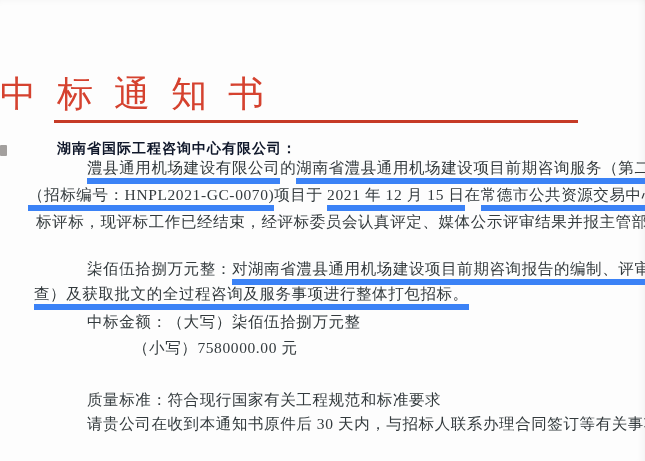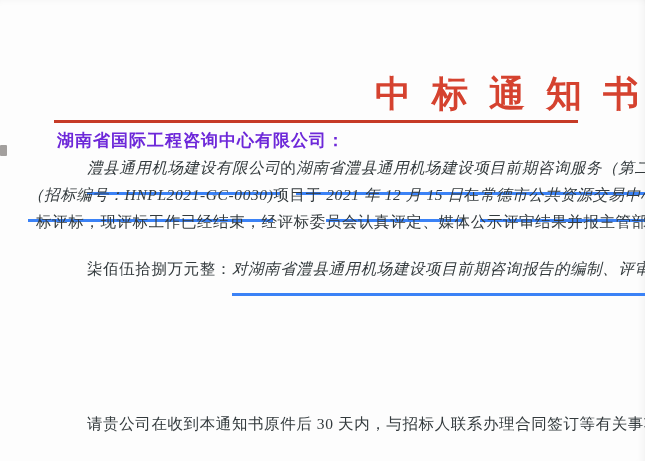--- a/index.html
+++ b/index.html
@@ -9,42 +9,41 @@
     font-family:"Liberation Serif","DejaVu Serif",serif;
   }
   .page{
     position:relative;width:645px;height:461px;
     background:#fdfdfd;
     box-shadow:inset -8px 0 10px -8px rgba(0,0,0,0.07), inset 0 6px 8px -7px rgba(0,0,0,0.05);
     color:#333a3d;
   }
   .title{
     position:absolute;top:70px;left:0;right:0;
-    text-align:right;
+    text-align:left;
     color:#d5422f;
-    font-size:36px;font-weight:bold;
+    font-size:36px;font-weight:normal;
     letter-spacing:6px;
     white-space:nowrap;
   }
   .rule{
     position:absolute;top:120px;left:54px;width:524px;height:3px;
     background:#c63b27;
   }
   .ln{
     position:absolute;white-space:nowrap;
     font-size:15.5px;letter-spacing:0.6px;
     color:#333a3d;
   }
   .addressee{
-    font-size:17px;font-weight:bold;color:#6d28d9;letter-spacing:1px;
+    font-size:14px;font-weight:bold;color:#0f172a;letter-spacing:1px;margin-top:11px;
   }
   .u{
-    border-bottom:3px solid #3b82f6;
-    padding-bottom:16px;
-    font-style:italic;
+    border-bottom:6px solid #3b82f6;
+    padding-bottom:2px;
   }
   .smudge{
     position:absolute;left:0;top:145px;width:7px;height:11px;
     background:#5a5350;opacity:0.55;border-radius:1px;
   }
 </style>
 </head>
 <body>
 
 <div class="page">
@@ -52,28 +51,32 @@
   <div class="smudge"></div>
 
   <div class="title">中 标 通 知 书</div>
 
   <div class="rule"></div>
 
   <div class="ln addressee" style="left:57px;top:129px">湖南省国际工程咨询中心有限公司：</div>
 
   <div class="ln" style="left:87px;top:158px"><span class="u">澧县通用机场建设有限公司</span><span>的</span><span class="u">湖南省澧县通用机场建设项目前期咨询服务（第二次）</span></div>
 
-  <div class="ln" style="left:28px;top:185px"><span class="u">（招标编号：HNPL2021-GC-0030)</span><span>项目于 </span><span class="u">2021 年 12 月 15 日</span><span>在</span><span class="u">常德市公共资源交易中心</span></div>
+  <div class="ln" style="left:28px;top:185px"><span class="u">（招标编号：HNPL2021-GC-0070)</span><span>项目于 </span><span class="u">2021 年 12 月 15 日</span><span>在</span><span class="u">常德市公共资源交易中心</span></div>
 
   <div class="ln" style="left:36px;top:212px">标评标，现评标工作已经结束，经评标委员会认真评定、媒体公示评审结果并报主管部门</div>
 
 
   <div class="ln" style="left:87px;top:259px"><span>柒佰伍拾捌万元整：</span><span class="u">对湖南省澧县通用机场建设项目前期咨询报告的编制、评审（或审</span></div>
 
+  <div class="ln" style="left:34px;top:284px"><span class="u">查）及获取批文的全过程咨询及服务事项进行整体打包招标。</span></div>
+
+  <div class="ln" style="left:87px;top:312px"><span>中标金额：</span><span>（大写）柒佰伍拾捌万元整</span></div>
+
+  <div class="ln" style="left:133px;top:338px">（小写）7580000.00 元</div>
 
 
-
-
+  <div class="ln" style="left:87px;top:390px"><span>质量标准：</span><span>符合现行国家有关工程规范和标准要求</span></div>
 
   <div class="ln" style="left:87px;top:414px">请贵公司在收到本通知书原件后 30 天内，与招标人联系办理合同签订等有关事项。</div>
 
 
 </div>
 
 </body></html>

